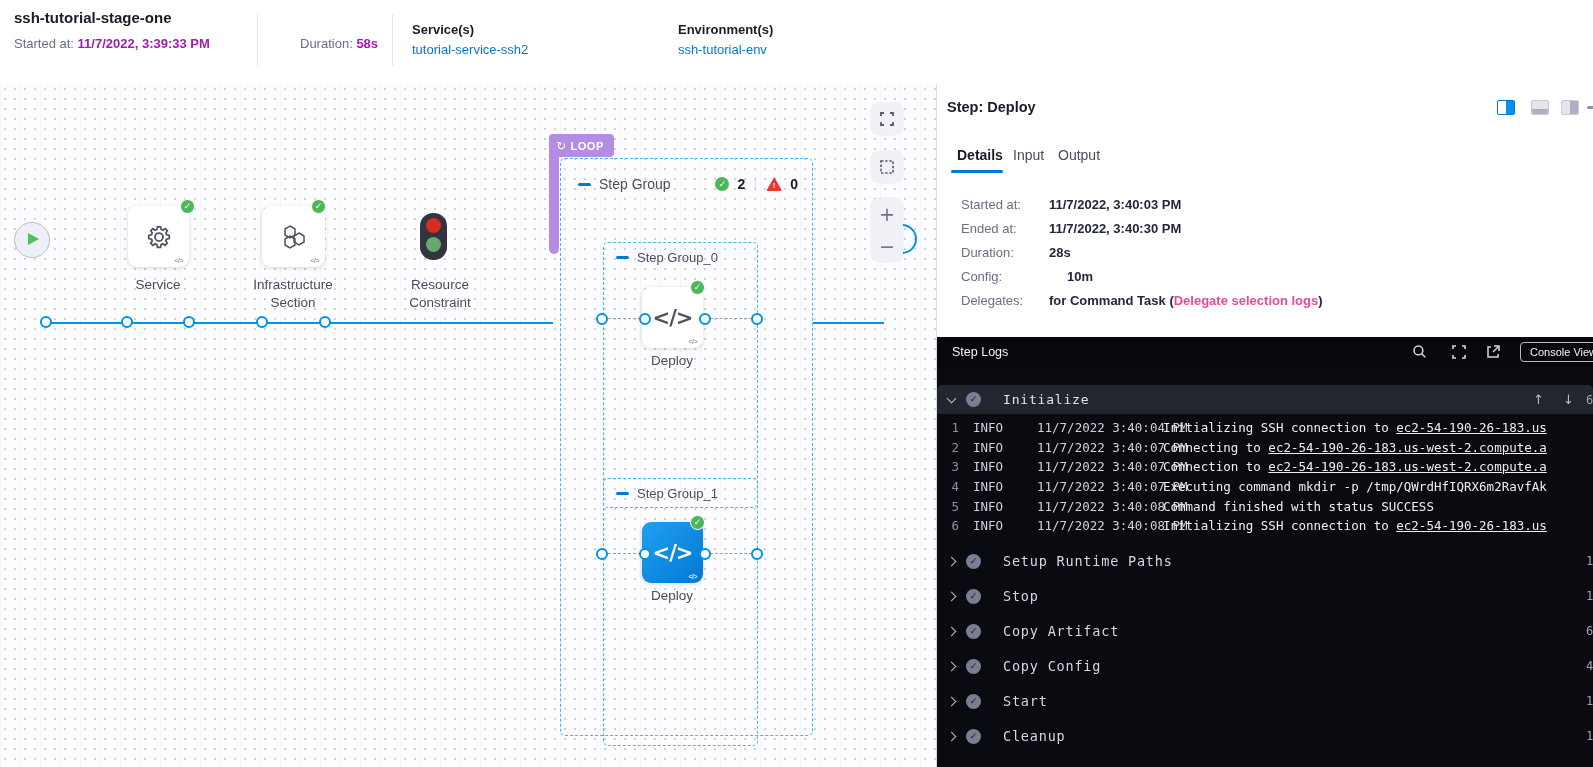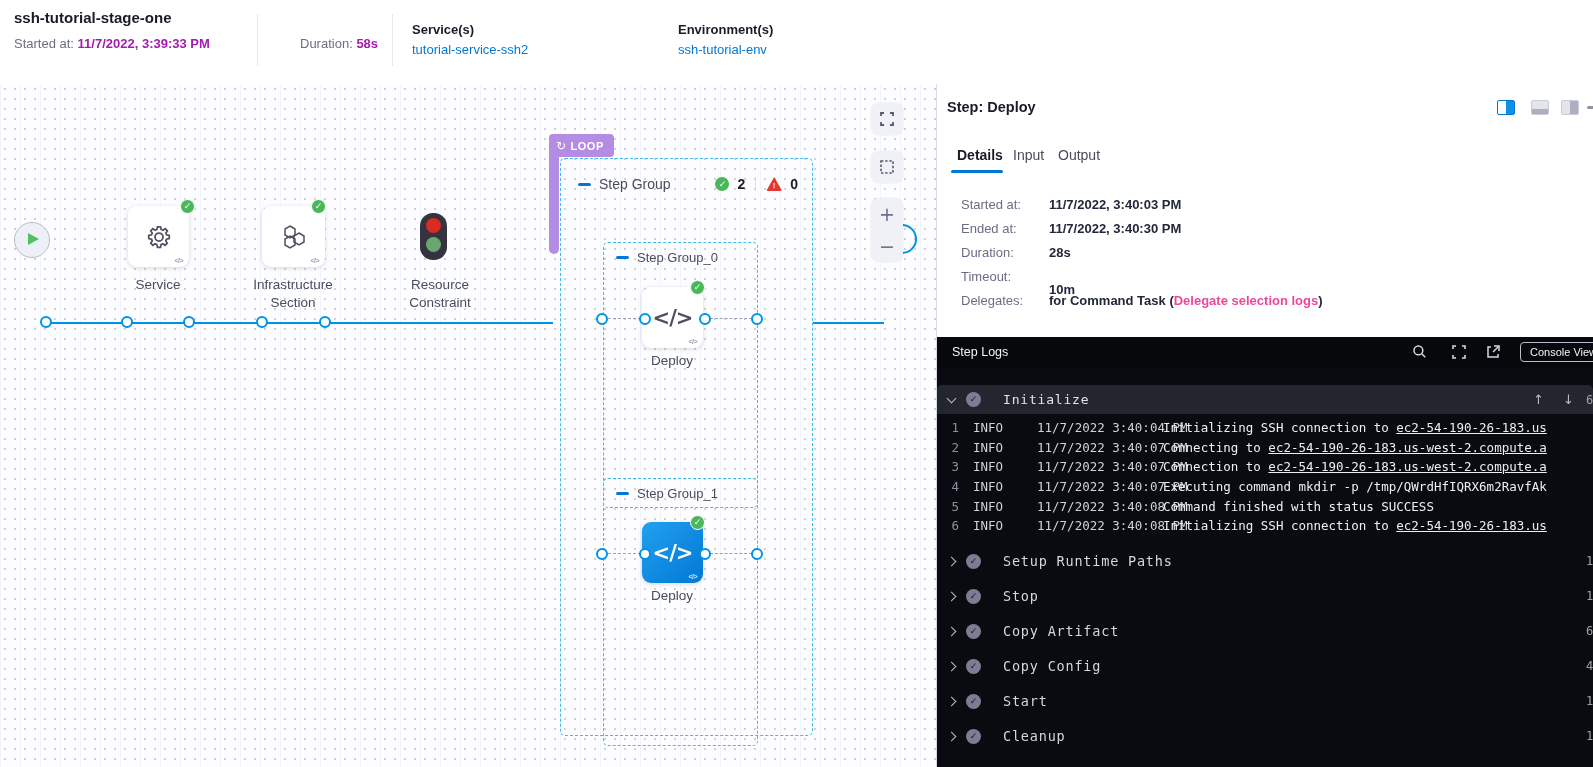--- a/index.html
+++ b/index.html
@@ -292,22 +292,22 @@
     <span class="tab" style="left:76px;">Input</span>
     <span class="tab" style="left:121px;">Output</span>
     <span class="tab-underline"></span>
 
     <span class="detail-label" style="top:113px;">Started at:</span>
     <span class="detail-value" style="top:113px;">11/7/2022, 3:40:03 PM</span>
     <span class="detail-label" style="top:137px;">Ended at:</span>
     <span class="detail-value" style="top:137px;">11/7/2022, 3:40:30 PM</span>
     <span class="detail-label" style="top:161px;">Duration:</span>
     <span class="detail-value" style="top:161px;">28s</span>
-    <span class="detail-label" style="top:185px;">Timeout:</span>
-    <span class="detail-value" style="top:198px;">10m</span>
+    <span class="detail-label" style="top:185px;">Config:</span>
+    <span class="detail-value" style="top:185px;margin-left:18px;">10m</span>
     <span class="detail-label" style="top:209px;">Delegates:</span>
     <span class="detail-value" style="top:209px;">
       <span>for Command Task (</span><span class="lnk">Delegate selection logs</span><span>)</span>
     </span>
   </div>
 
   <div class="logs">
     <div class="logs-toolbar">
       <span class="logs-title">Step Logs</span>
       <span class="tb-ic" style="left:475px;">

